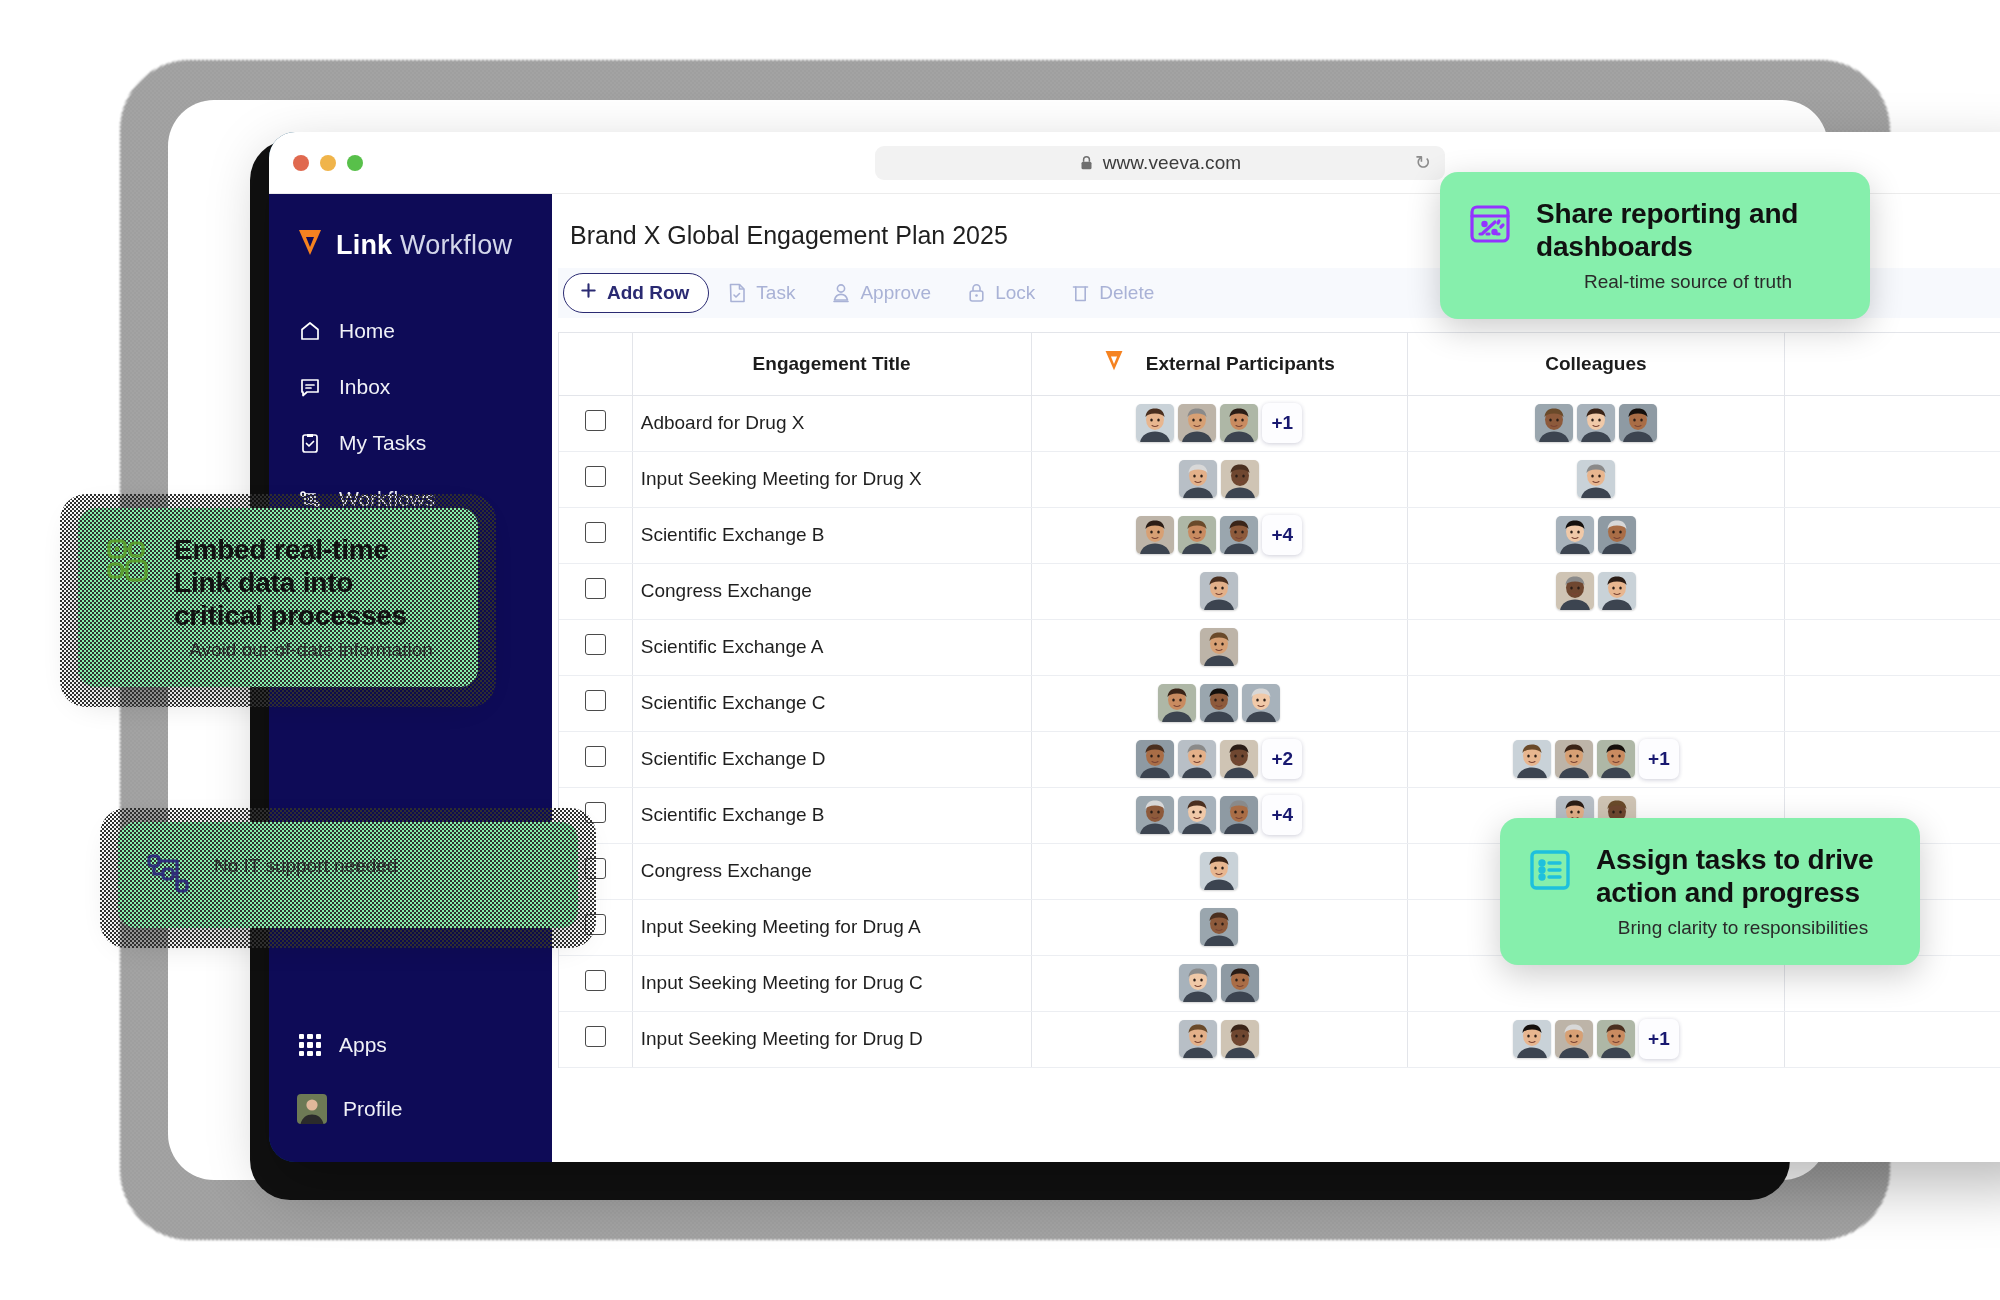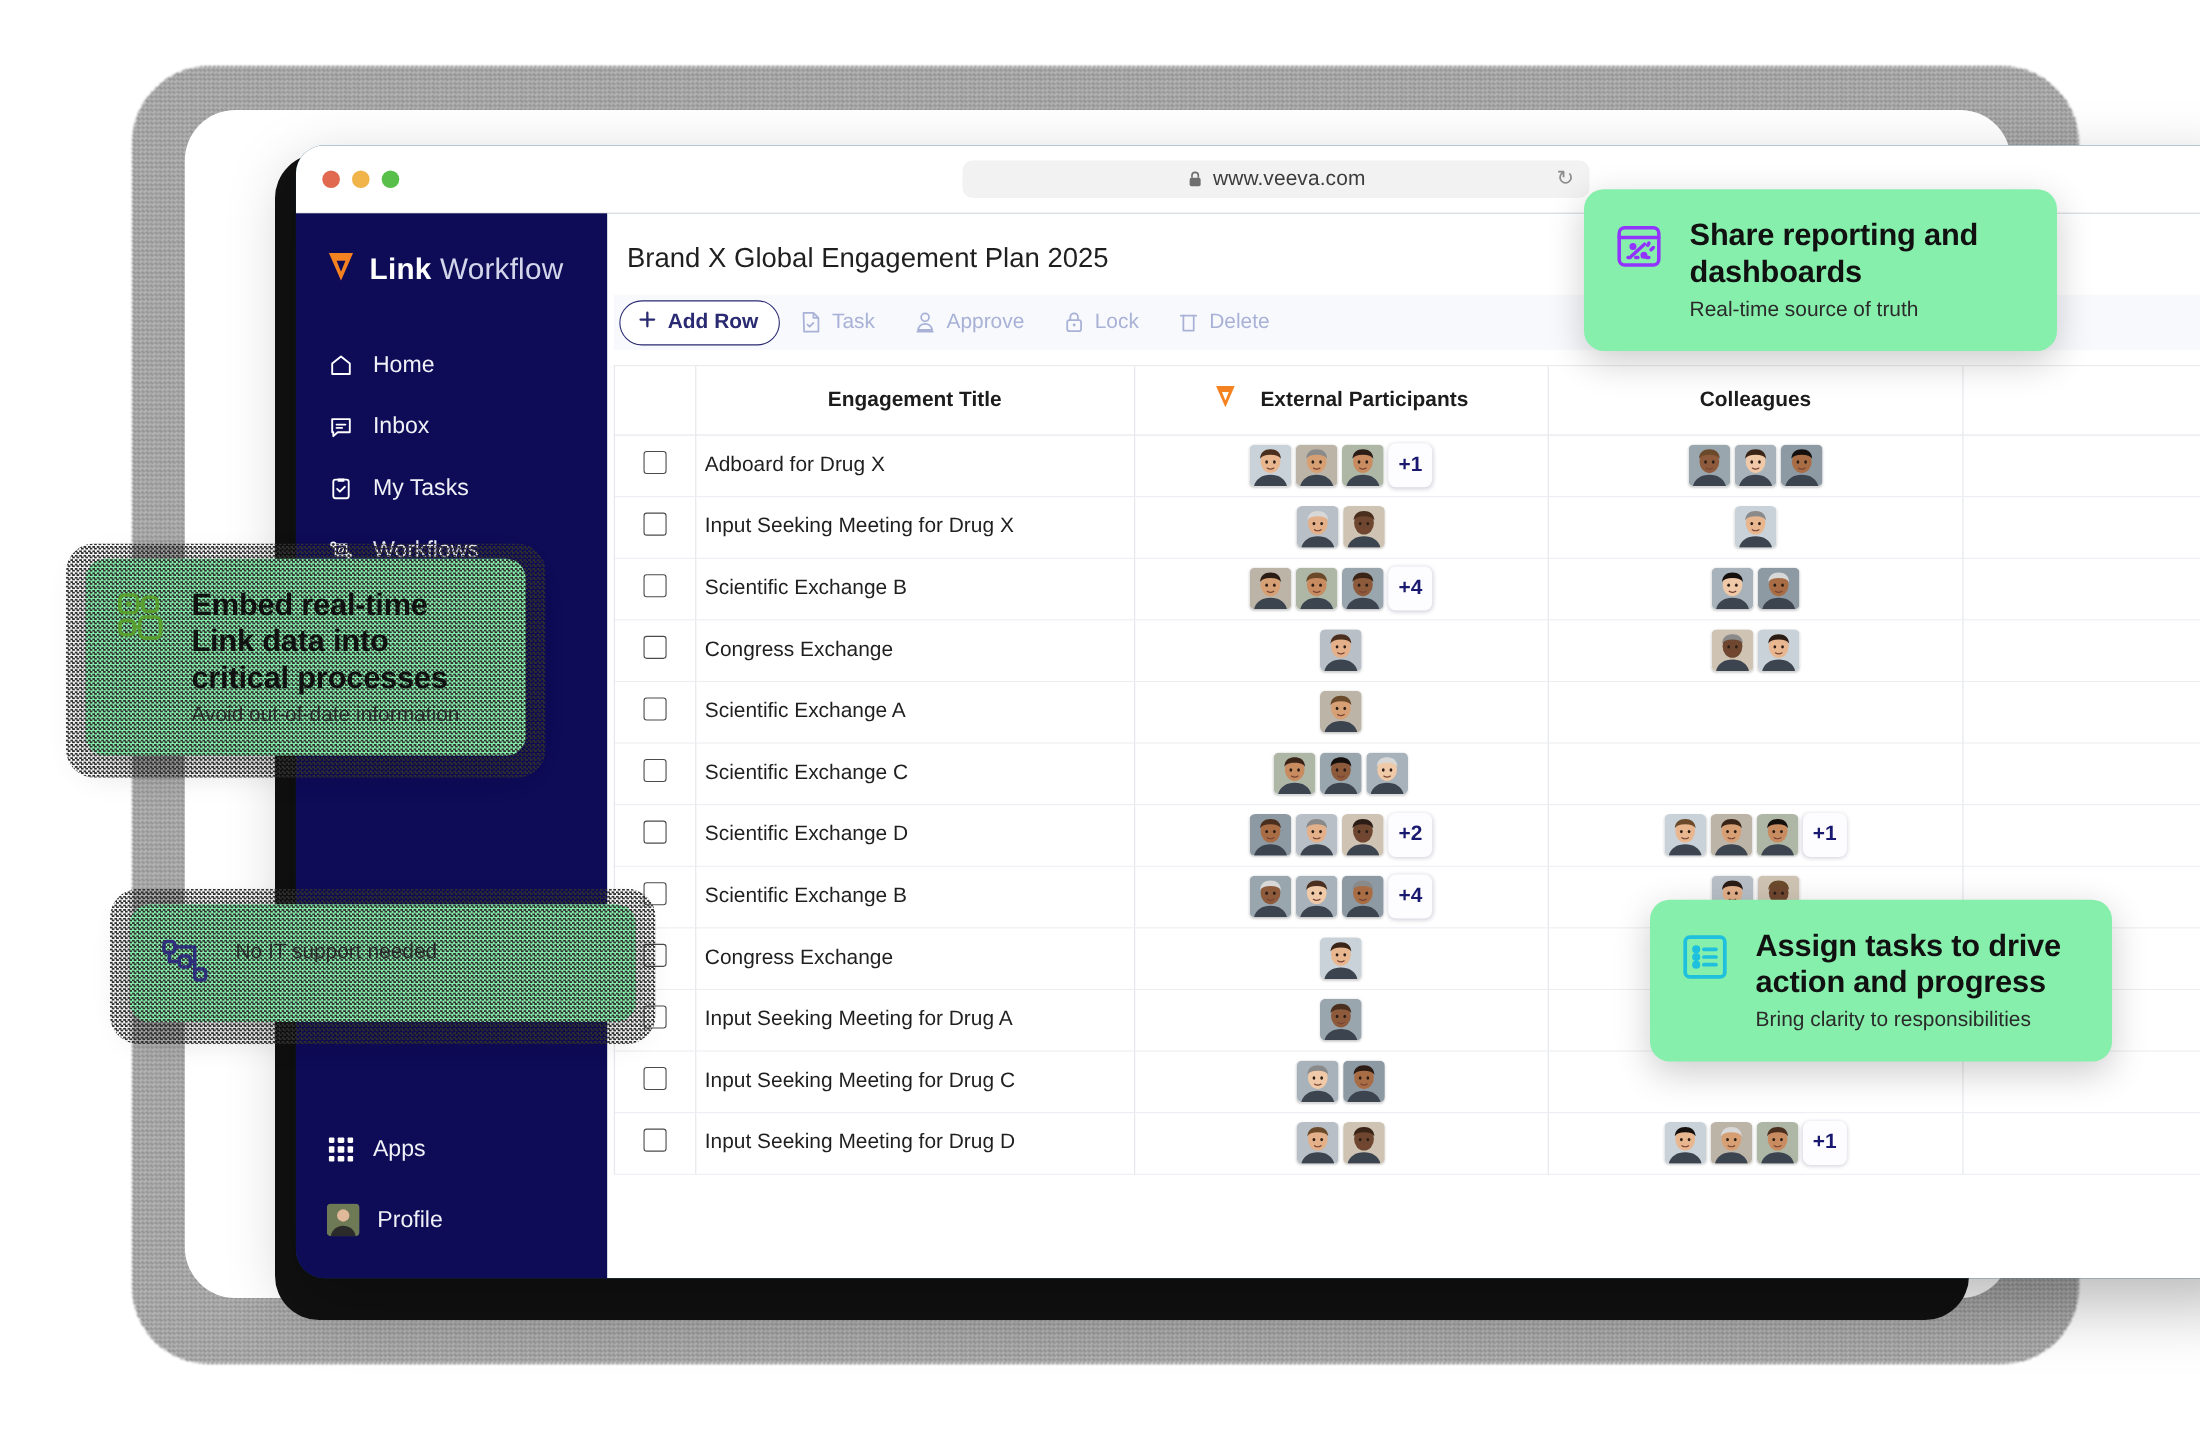--- a/index.html
+++ b/index.html
@@ -297,20 +297,21 @@
     font-weight: 800;
     color: #111111;
     line-height: 1.17;
     letter-spacing: -.2px;
   }
   .callout p {
     margin-top: 7px;
     font-size: 19px;
     color: #2a2a2a;
     font-weight: 400;
+    text-align: center;
   }
 
   .callout.rough::before {
     content: "";
     position: absolute;
     left: -18px; top: -14px;
     width: calc(100% + 36px); height: calc(100% + 34px);
     border-radius: 26px;
     background: repeating-conic-gradient(#2f2f2f 0% 25%, rgba(255,255,255,0) 0% 50%) 0 0 / 4px 4px;
     z-index: -1;

